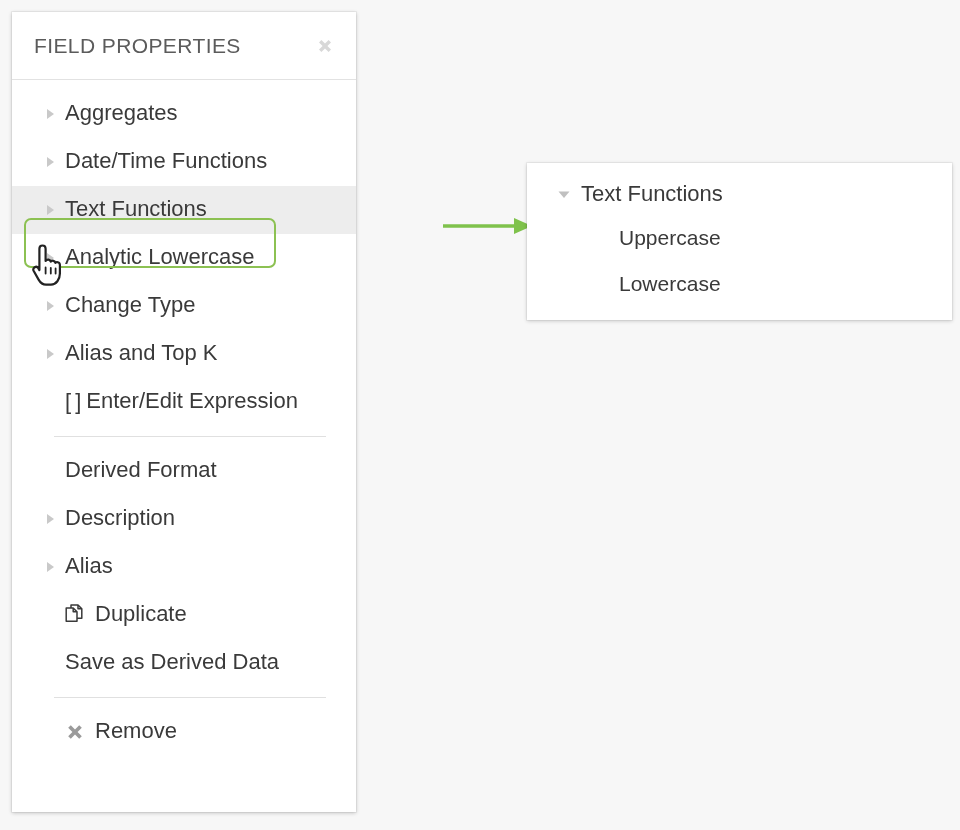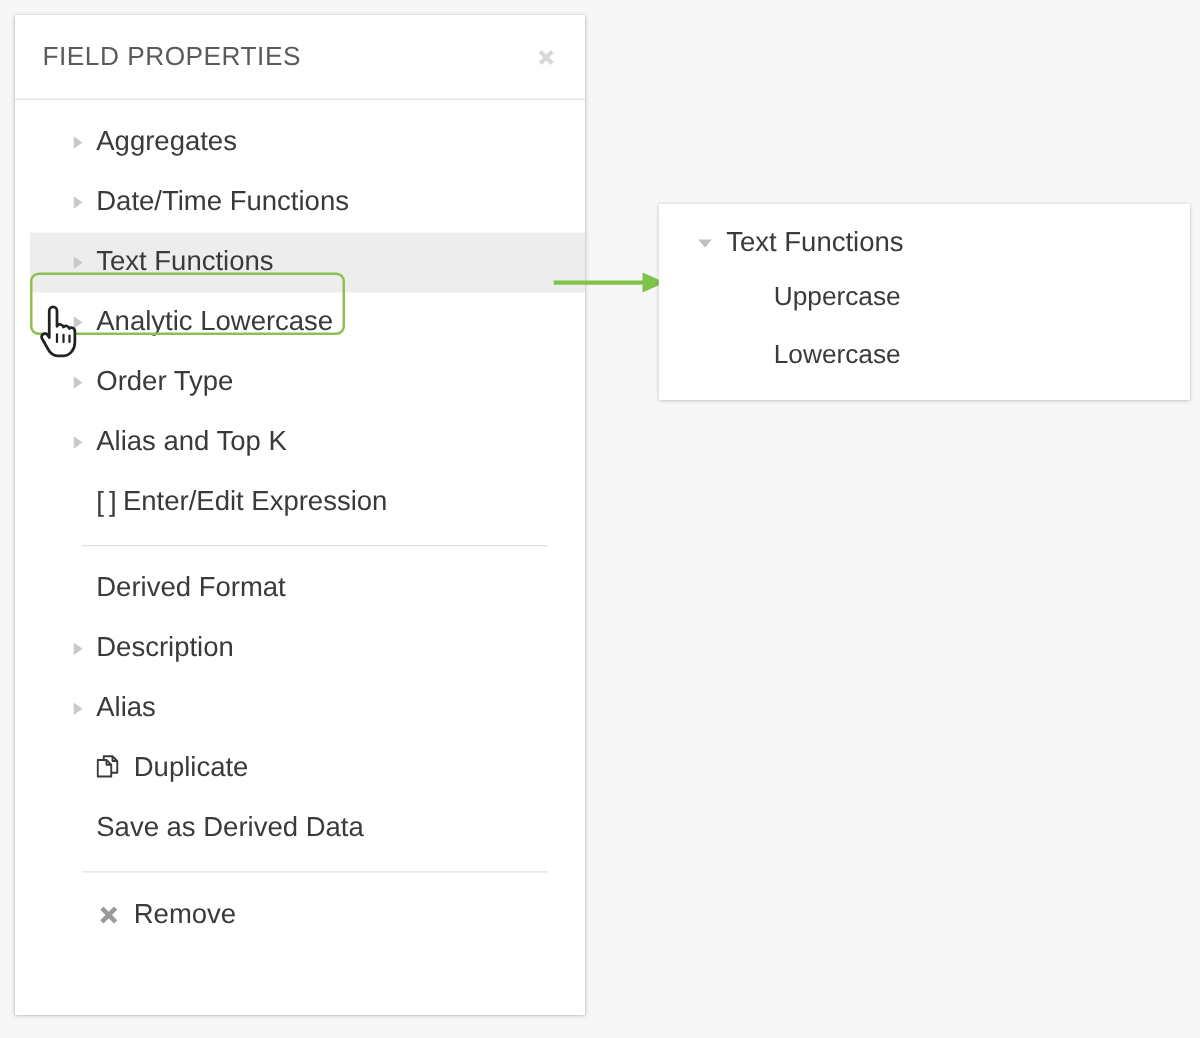--- a/index.html
+++ b/index.html
@@ -14,21 +14,21 @@
     position: relative;
     overflow: hidden;
     -webkit-font-smoothing: antialiased;
   }
 
   
   .panel {
     position: absolute;
     left: 12px;
     top: 12px;
-    width: 456px;
+    width: 344px;
     height: 800px;
     background: #ffffff;
     box-shadow: 0 1px 4px rgba(0,0,0,0.22), 0 0 0 1px rgba(0,0,0,0.045);
     box-sizing: border-box;
   }
 
   .panel-header {
     height: 68px;
     border-bottom: 1px solid #e2e2e2;
     position: relative;
@@ -53,21 +53,20 @@
     width: 26px;
     height: 26px;
     cursor: pointer;
   }
   .panel-close svg { display: block; }
 
   
   .menu {
     padding-top: 10px;
     position: relative;
-    padding-left: 12px;
   }
   .menu-item {
     position: relative;
     height: 48px;
     display: flex;
     align-items: center;
     padding-left: 30px;
     box-sizing: border-box;
     cursor: pointer;
     font-size: 22px;
@@ -236,21 +235,21 @@
           </svg>
         </span>
         <span class="item-label">Analytic Lowercase</span>
       </div>
       <div class="menu-item">
         <span class="caret">
           <svg width="16" height="16" viewBox="0 0 16 16" aria-hidden="true">
             <path d="M5 3 L12 8 L5 13 Z" fill="#c9c9c9"></path>
           </svg>
         </span>
-        <span class="item-label">Order Type</span>
+        <span class="item-label">Change Type</span>
       </div>
       <div class="menu-item">
         <span class="caret">
           <svg width="16" height="16" viewBox="0 0 16 16" aria-hidden="true">
             <path d="M5 3 L12 8 L5 13 Z" fill="#c9c9c9"></path>
           </svg>
         </span>
         <span class="item-label">Alias and Top K</span>
       </div>
       <div class="menu-item">

